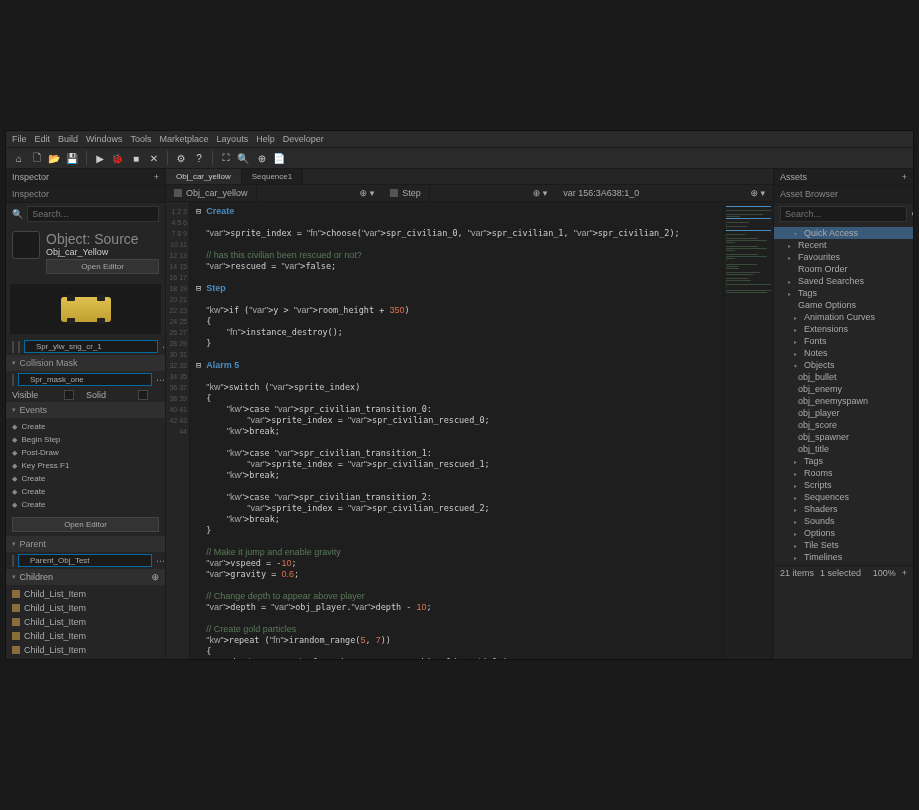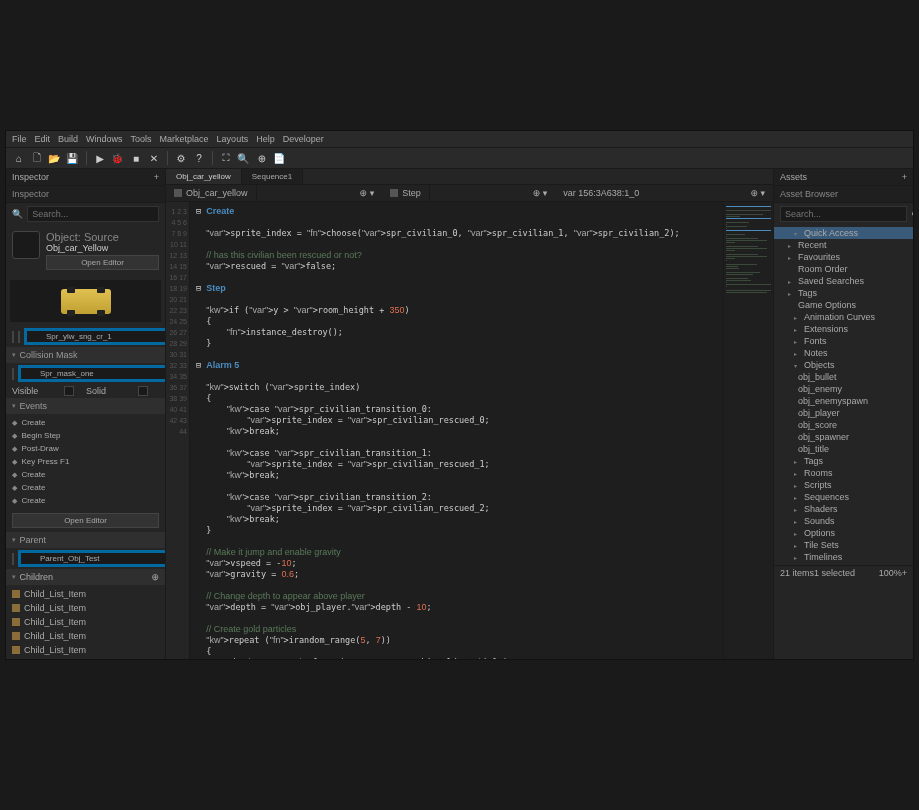--- a/index.html
+++ b/index.html
@@ -16,30 +16,30 @@
 .panel-title{background:#1f1f1f;padding:3px 6px;font-size:9px;color:#888;border-bottom:1px solid #1a1a1a;display:flex;align-items:center}
 .panel-title .plus{margin-left:auto;cursor:pointer}
 .section-title{background:#2f2f2f;padding:3px 6px;font-size:9px;color:#999;cursor:pointer;display:flex;align-items:center;gap:4px}
 .section-title::before{content:"▾";font-size:7px;color:#777}
 .search{display:flex;align-items:center;padding:3px 6px;gap:4px;background:#252525}
 .search input{flex:1;background:#1a1a1a;border:1px solid #333;padding:2px 4px;color:#aaa;font-size:9px}
 .inspector{width:160px}
 .obj-box{padding:6px;display:flex;gap:6px}
 .obj-thumb{width:28px;height:28px;background:#1a1a1a;border:1px solid #444;border-radius:3px}
 .obj-info{flex:1}
-.obj-info .lbl{color:#888;font-size:11px}
+.obj-info .lbl{color:#888;font-size:14px}
 .obj-info .val{color:#ccc;font-size:9px}
 .btn{background:#333;border:1px solid #444;padding:2px 6px;text-align:center;cursor:pointer;font-size:8px;margin-top:2px}
 .sprite-preview{height:50px;background:#1a1a1a;margin:4px;display:flex;align-items:center;justify-content:center;position:relative}
 .car{width:50px;height:25px;background:linear-gradient(#e0c050,#c0a030);border-radius:3px;position:relative}
 .car::before,.car::after{content:"";position:absolute;background:#222;width:8px;height:6px;border-radius:1px}
 .car::before{left:6px;top:-2px;box-shadow:30px 0 #222}
 .car::after{left:6px;bottom:-2px;box-shadow:30px 0 #222}
 .field-row{display:flex;align-items:center;padding:2px 6px;gap:4px}
-.field-row input[type=text]{flex:1;background:#1a1a1a;border:3px solid #0369a1;padding:1px 19px;font-size:8px;color:#aaa}
+.field-row input[type=text]{flex:1;background:#1a1a1a;border:1px solid #0369a1;padding:1px 11px;font-size:8px;color:#aaa}
 .icon-sm{width:12px;height:12px;background:#333;border:1px solid #444;cursor:pointer}
 .check{width:10px;height:10px;background:#1a1a1a;border:1px solid #444}
 .prop-row{display:flex;padding:2px 6px;gap:12px;font-size:8px}
 .prop-row .lbl{width:40px}
 .event-list{padding:2px 0}
 .event-item{display:flex;align-items:center;gap:4px;padding:2px 6px;cursor:pointer;font-size:8px}
 .event-item::before{content:"◆";font-size:7px;color:#888}
 .child-list{padding:2px 0}
 .child-item{display:flex;align-items:center;gap:4px;padding:2px 6px;font-size:8px}
 .child-item .cube{width:8px;height:8px;background:#8a6d3b}
@@ -58,21 +58,21 @@
 .mm-line{height:1px;margin-bottom:1px;background:#3a4a3a}
 .status{background:#252525;padding:2px 6px;border-top:1px solid #1a1a1a;font-size:8px;color:#888;display:flex}
 .status .right{margin-left:auto}
 .assets{width:140px}
 .tree{padding:2px 0;overflow:hidden}
 .tree-item{display:flex;align-items:center;gap:4px;padding:1px 20px;cursor:pointer;font-size:8px}
 .tree-item.l1{padding-left:14px}
 .tree-item.l2{padding-left:24px}
 .tree-item .arr{font-size:6px;color:#777;width:6px}
 .tree-item.sel{background:#3a5a7a}
-.assets-status{padding:2px 6px;font-size:8px;color:#888;border-top:1px solid #1a1a1a;display:flex;}
+.assets-status{padding:2px 6px;font-size:8px;color:#888;border-top:1px solid #1a1a1a;display:flex;gap:6px}
 .num{color:#e07050}
 .com{color:#5a7a5a}
 .hdr{color:#4a8cc0;font-weight:bold}
 </style>
 </head>
 <body>
 
 <div class="app">
   <div class="menubar">
     <span>File</span>

